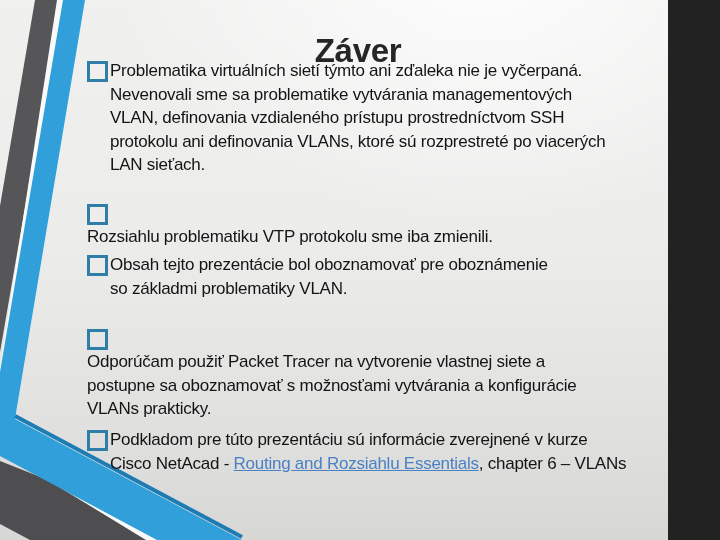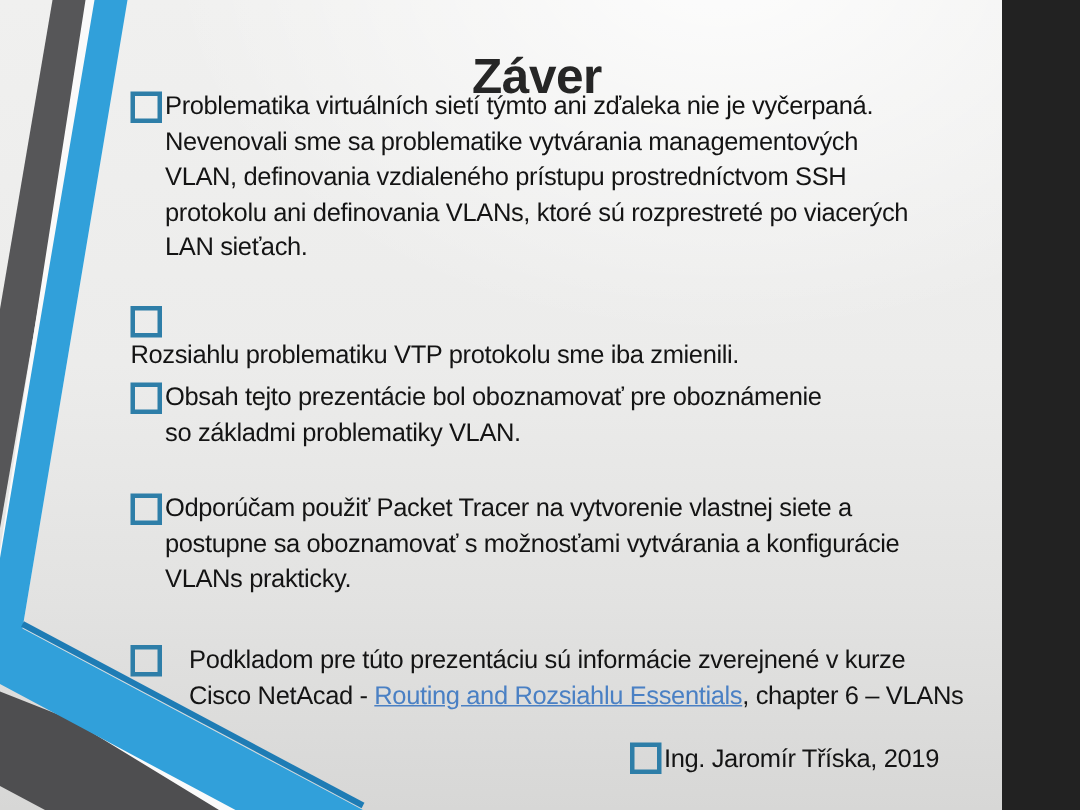--- a/index.html
+++ b/index.html
@@ -29,21 +29,21 @@
     border:3px solid #2e7ea8;
     margin:2px 2px 0 0;
     background:transparent;
   }
   .btxt{
     white-space:pre-line;
     font-size:17px;line-height:23.5px;
     letter-spacing:-0.25px;
     color:#141414;
   }
-  .b1{top:59px;} .b2{top:202px;flex-direction:column;} .b3{top:253px;} .b4{top:327px;} .b5{top:428px;gap:16px;}
+  .b1{top:59px;} .b2{top:202px;flex-direction:column;} .b3{top:253px;} .b4{top:327px;flex-direction:column;} .b5{top:428px;}
   .credit-item{
     position:absolute;right:42px;top:494px;
     display:flex;align-items:flex-start;
   }
   .credit-item .sq{margin-top:1px;}
   a.src-link{color:#4a80c4;text-decoration:underline;cursor:pointer;}
 </style>
 </head>
 <body>
 
@@ -94,18 +94,14 @@
     </div>
 
     <div class="bullet-item b5">
       <span class="sq"></span>
       <span class="btxt"><span>Podkladom pre túto prezentáciu sú informácie zverejnené v kurze
 Cisco NetAcad - </span><a class="src-link">Routing and Rozsiahlu Essentials</a><span>, chapter 6 – VLANs</span></span>
     </div>
 
   </div>
 
-  <div class="credit-item">
-    <span class="sq"></span>
-    <span class="btxt">Ing. Jaromír Tříska, 2019</span>
-  </div>
 
 </div>
 
 </body></html>

